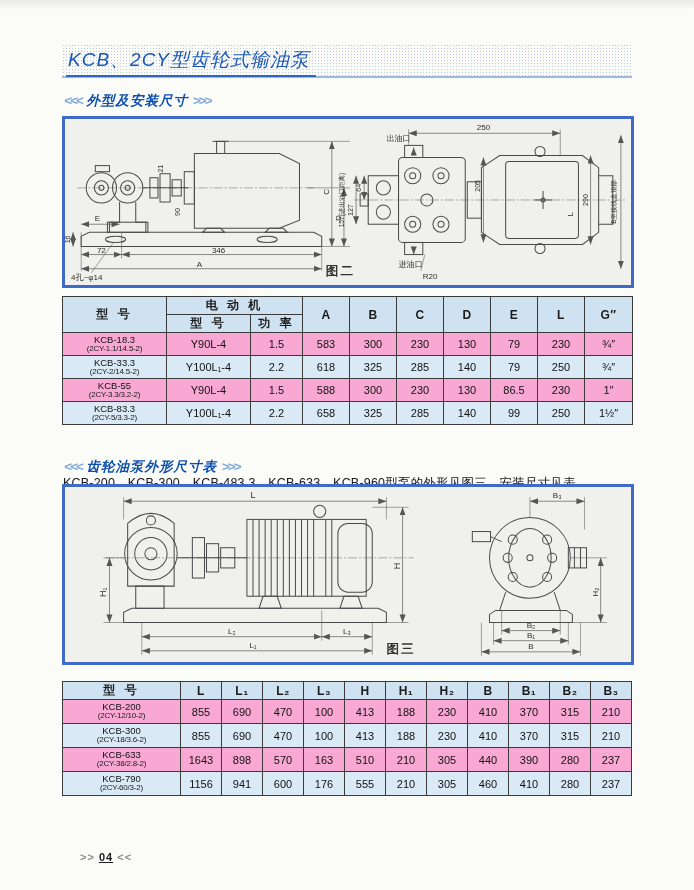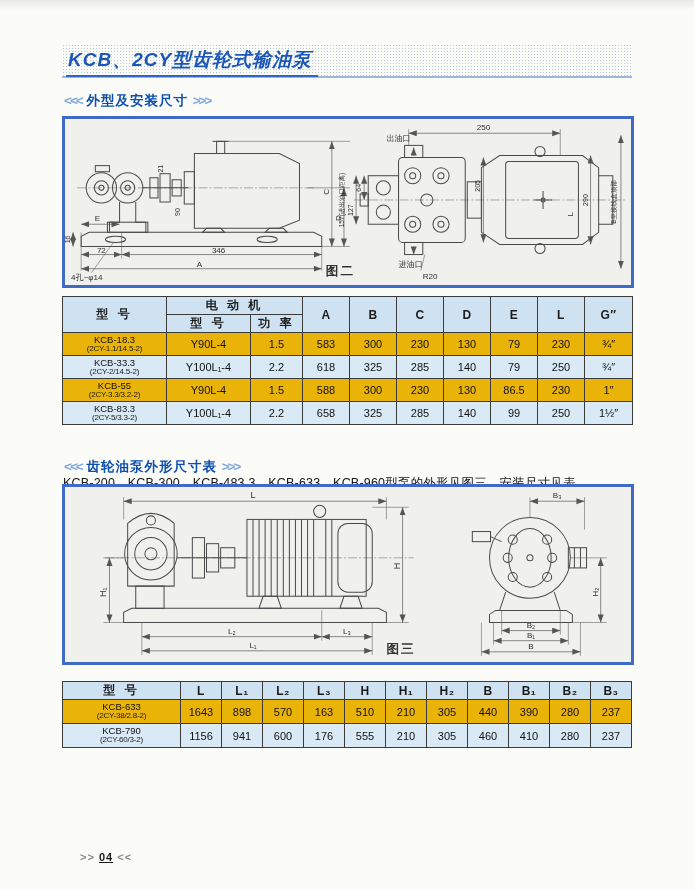--- a/index.html
+++ b/index.html
@@ -13,44 +13,44 @@
     background:linear-gradient(#e9e9e5,rgba(255,255,255,0));}
   
   .title-band{
     position:absolute;left:62px;top:44px;width:570px;height:32px;
     background-image:radial-gradient(circle,#b7c9de 0.8px, rgba(255,255,255,0) 0.9px);
     background-size:3px 3px;
     border-bottom:2px solid #9db8d9;
   }
   .title-text{
     display:inline-block;margin:3px 0 0 4px;padding:0 6px 2px 2px;
-    font-size:19px;font-weight:bold;font-style:italic;letter-spacing:1px;
+    font-size:19px;font-weight:normal;font-style:italic;letter-spacing:1px;
     color:#1b57ba; border-bottom:2px solid #2f66c4;
     white-space:nowrap;
   }
   
-  .sec-head{position:absolute;left:64px;font-size:13.5px;font-weight:bold;color:#0d4fae;letter-spacing:1px;}
+  .sec-head{position:absolute;left:64px;font-size:13.5px;font-weight:bold;color:#0d4fae;letter-spacing:1px;font-style:italic;}
   .sec-head .chev{color:#7fa8dc;letter-spacing:-2px;font-weight:bold;}
   #sec1{top:92px;}
   #sec2{top:458px;}
   
   .figbox{position:absolute;left:62px;width:566px;border:3px solid #3f6bc6;background:#f0f1ed;}
   #figbox1{top:116px;height:166px;}
   #figbox2{top:484px;height:175px;}
   .figbox svg{display:block;width:100%;height:100%;}
   
   .dw{stroke:#4a4a4a;stroke-width:1;fill:none;}
   .cl{stroke:#777;stroke-width:0.6;fill:none;stroke-dasharray:9 2 2 2;}
   .dim{stroke:#5a5a5a;stroke-width:0.7;fill:none;}
   .ext{stroke:#5a5a5a;stroke-width:0.55;fill:none;}
   .lb{fill:#2e2e2e;font-family:"Liberation Sans",sans-serif;}
   .f9{font-size:9px;} .f8{font-size:8px;} .f7{font-size:7px;} .f6{font-size:6.5px;}
   .cap{fill:#333;font-size:12.5px;font-weight:bold;letter-spacing:2px;}
   
-  table{border-collapse:collapse;table-layout:fixed;position:absolute;left:62px;width:570px;background:#eab308;}
+  table{border-collapse:collapse;table-layout:fixed;position:absolute;left:62px;width:570px;background:#f9a8d4;}
   #table1{top:296px;}
   #table2{top:681px;}
   th,td{border:1px solid #3b3b3b;text-align:center;vertical-align:middle;padding:0;}
   th{background:#cfe2f1;font-size:12px;font-weight:bold;color:#1c1c1c;letter-spacing:3px;height:17px;}
   th.nosp{letter-spacing:0.5px;}
   td{font-size:11px;color:#111;height:22px;}
   #table2 td{height:23px;}
   td.model{line-height:1.05;}
   .m1{font-size:9.5px;letter-spacing:0;}
   .m2{font-size:8px;letter-spacing:-0.2px;color:#1a1a1a;}
@@ -428,20 +428,54 @@
       <th class="nosp">H₂</th>
       <th class="nosp">B</th>
       <th class="nosp">B₁</th>
       <th class="nosp">B₂</th>
       <th class="nosp">B₃</th>
     </tr>
   </thead>
   <tbody id="t2body">
       <tr>
         <td class="model">
+          <div class="m1">KCB-200</div>
+          <div class="m2">(2CY-12/10-2)</div>
+        </td>
+        <td>855</td>
+        <td>690</td>
+        <td>470</td>
+        <td>100</td>
+        <td>413</td>
+        <td>188</td>
+        <td>230</td>
+        <td>410</td>
+        <td>370</td>
+        <td>315</td>
+        <td>210</td>
+      </tr>
+      <tr>
+        <td class="model">
+          <div class="m1">KCB-300</div>
+          <div class="m2">(2CY-18/3.6-2)</div>
+        </td>
+        <td>855</td>
+        <td>690</td>
+        <td>470</td>
+        <td>100</td>
+        <td>413</td>
+        <td>188</td>
+        <td>230</td>
+        <td>410</td>
+        <td>370</td>
+        <td>315</td>
+        <td>210</td>
+      </tr>
+      <tr>
+        <td class="model">
           <div class="m1">KCB-633</div>
           <div class="m2">(2CY-38/2.8-2)</div>
         </td>
         <td>1643</td>
         <td>898</td>
         <td>570</td>
         <td>163</td>
         <td>510</td>
         <td>210</td>
         <td>305</td>

